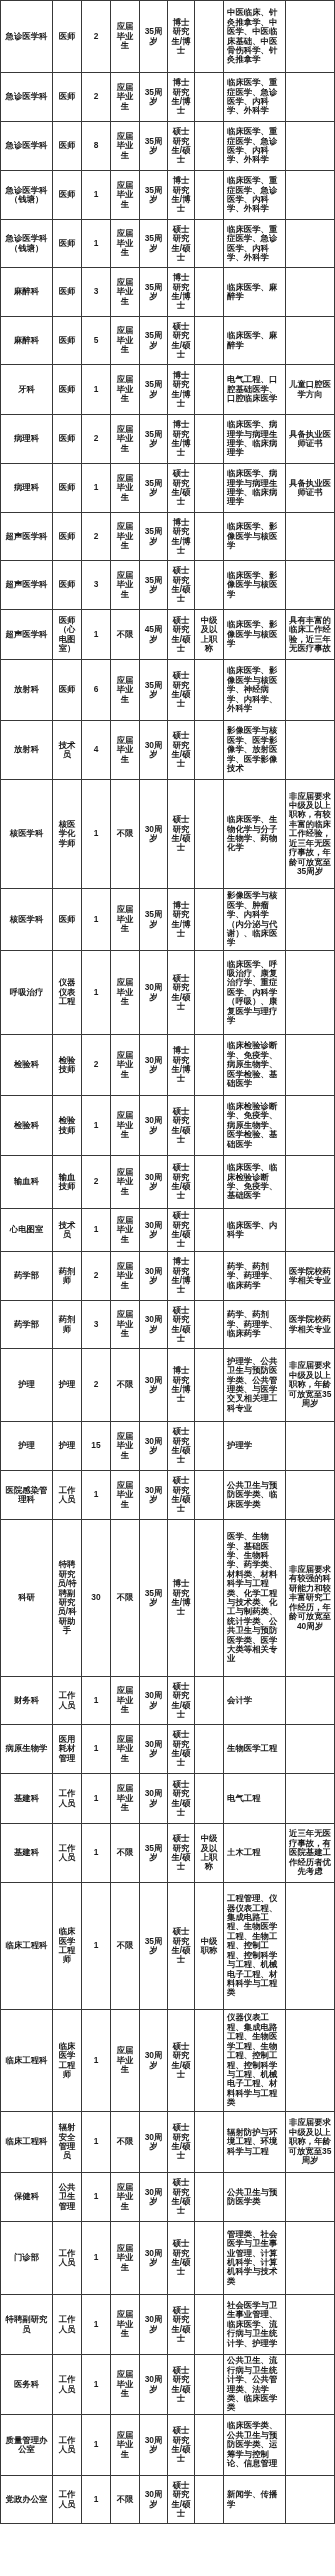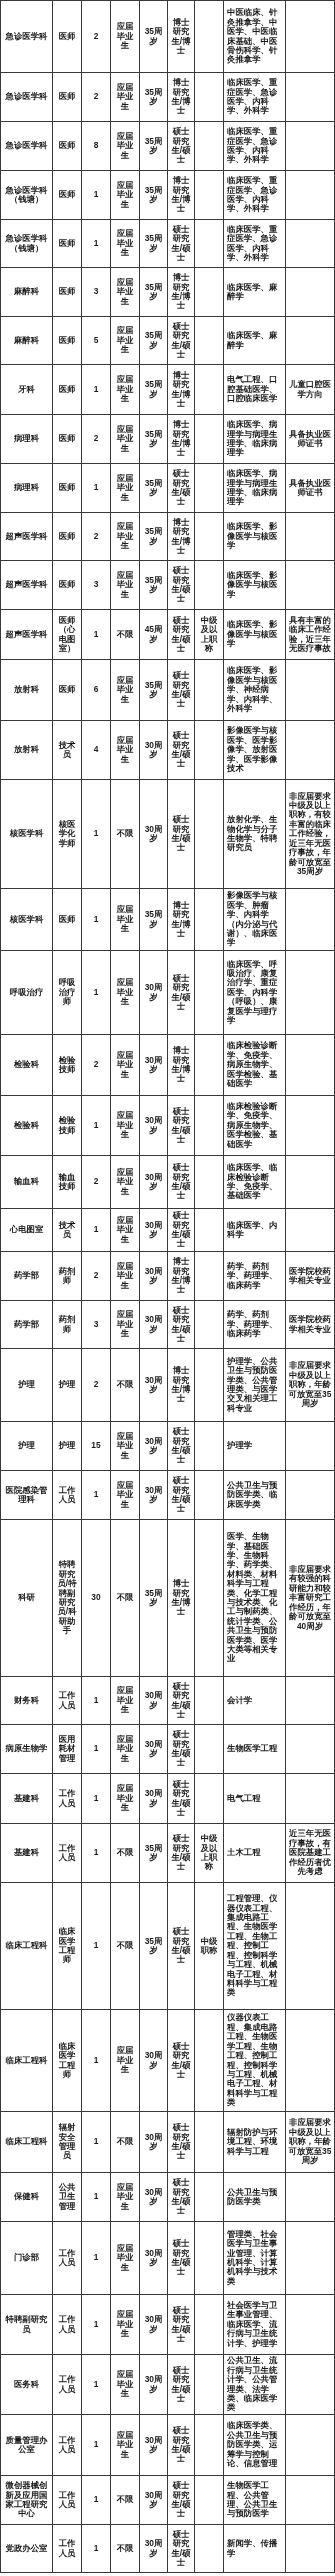--- a/index.html
+++ b/index.html
@@ -234,37 +234,37 @@
           <td></td>
         </tr>
         <tr style="height: 109px;">
           <td>核医学科</td>
           <td>核医学化学师</td>
           <td>1</td>
           <td>不限</td>
           <td>30周岁</td>
           <td>硕士研究生/硕士</td>
           <td></td>
-          <td>放射化学、生物化学与分子生物学、特聘研究员</td>
+          <td>临床医学、生物化学与分子生物学、药物化学</td>
           <td>非应届要求中级及以上职称，有较丰富的临床工作经验，近三年无医疗事故，年龄可放宽至35周岁</td>
         </tr>
         <tr style="height: 62px;">
           <td>核医学科</td>
           <td>医师</td>
           <td>1</td>
           <td>应届毕业生</td>
           <td>35周岁</td>
           <td>博士研究生/博士</td>
           <td></td>
           <td>影像医学与核医学、肿瘤学、内科学（内分泌与代谢）、临床医学</td>
           <td></td>
         </tr>
         <tr style="height: 84px;">
           <td>呼吸治疗</td>
-          <td>呼吸治疗师</td>
+          <td>仪器仪表工程</td>
           <td>1</td>
           <td>应届毕业生</td>
           <td>30周岁</td>
           <td>硕士研究生/硕士</td>
           <td></td>
           <td>临床医学、呼吸治疗、康复治疗学、重症医学、内科学（呼吸）、康复医学与理疗学</td>
           <td></td>
         </tr>
         <tr style="height: 61px;">
           <td>检验科</td>
@@ -499,31 +499,20 @@
         </tr>
         <tr style="height: 61px;">
           <td>质量管理办公室</td>
           <td>工作人员</td>
           <td>1</td>
           <td>应届毕业生</td>
           <td>30周岁</td>
           <td>硕士研究生/硕士</td>
           <td></td>
           <td>临床医学类、公共卫生与预防医学类、运筹学与控制论、信息管理</td>
-          <td></td>
-        </tr>
-        <tr style="height: 49px;">
-          <td>微创器械创新及应用国家工程研究中心</td>
-          <td>工作人员</td>
-          <td>1</td>
-          <td>不限</td>
-          <td>30周岁</td>
-          <td>硕士研究生/硕士</td>
-          <td></td>
-          <td>生物医学工程、公共管理、公共卫生与预防医学</td>
           <td></td>
         </tr>
         <tr style="height: 48px;">
           <td>党政办公室</td>
           <td>工作人员</td>
           <td>1</td>
           <td>不限</td>
           <td>30周岁</td>
           <td>硕士研究生/硕士</td>
           <td></td>

